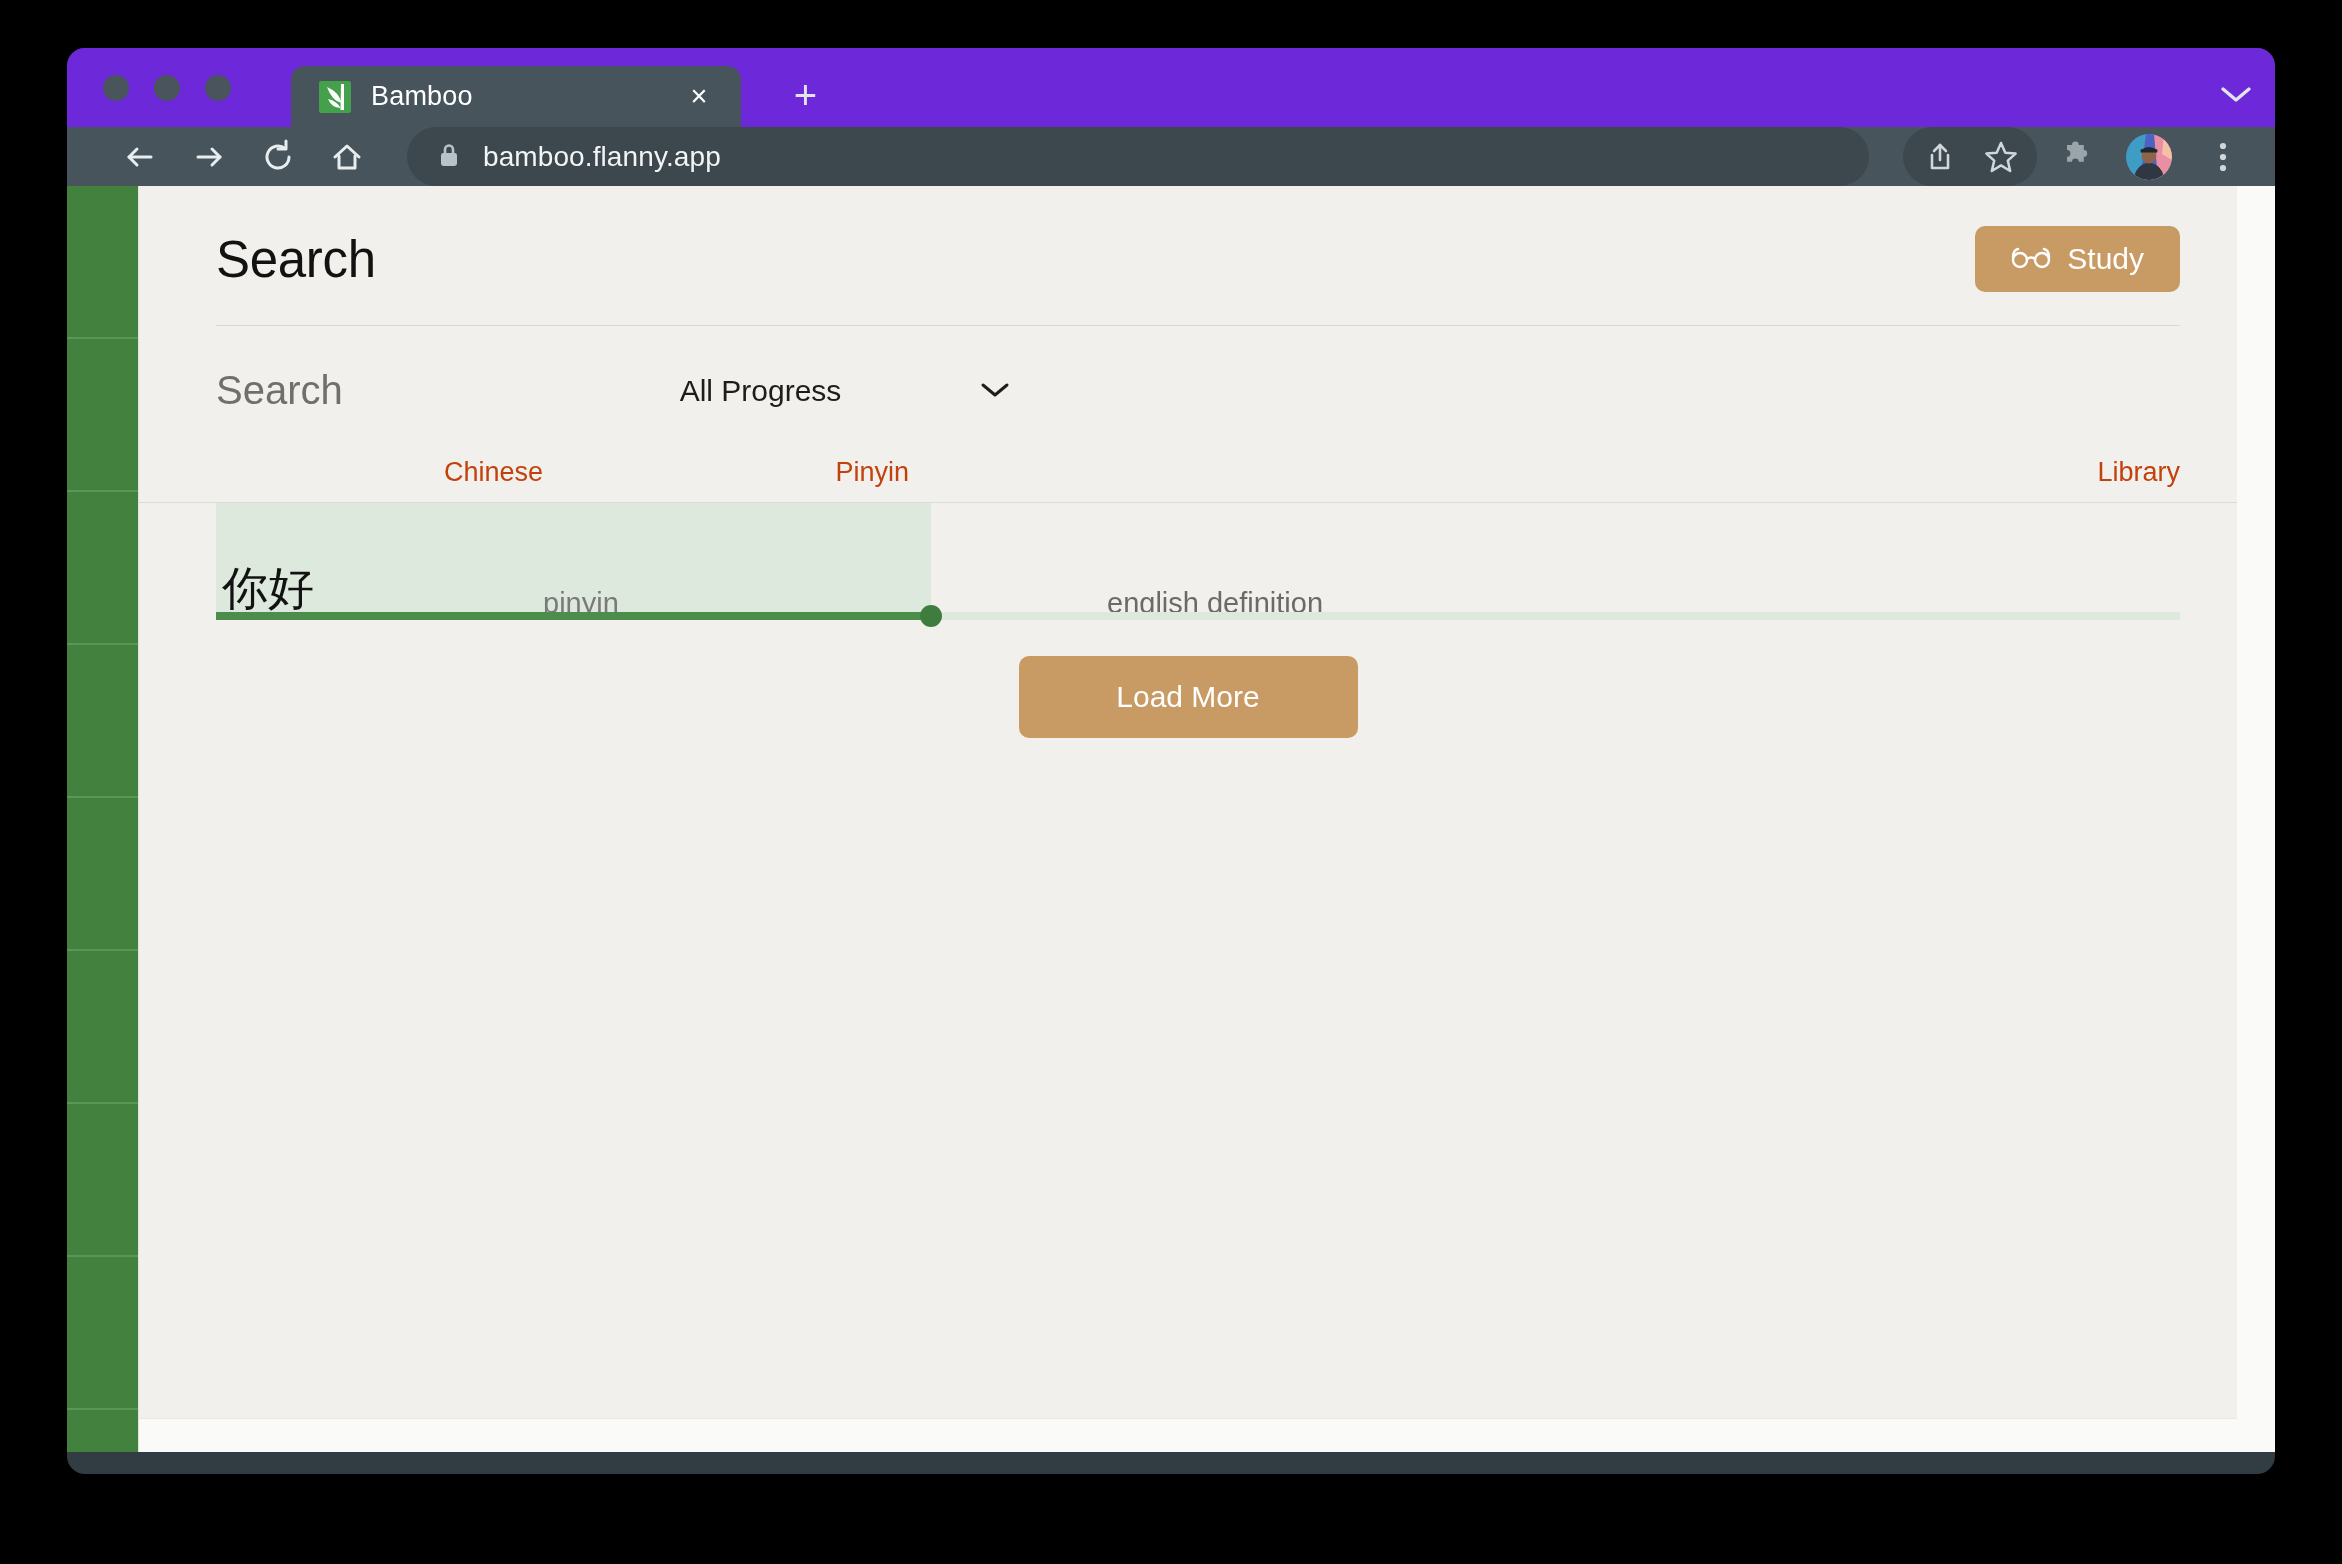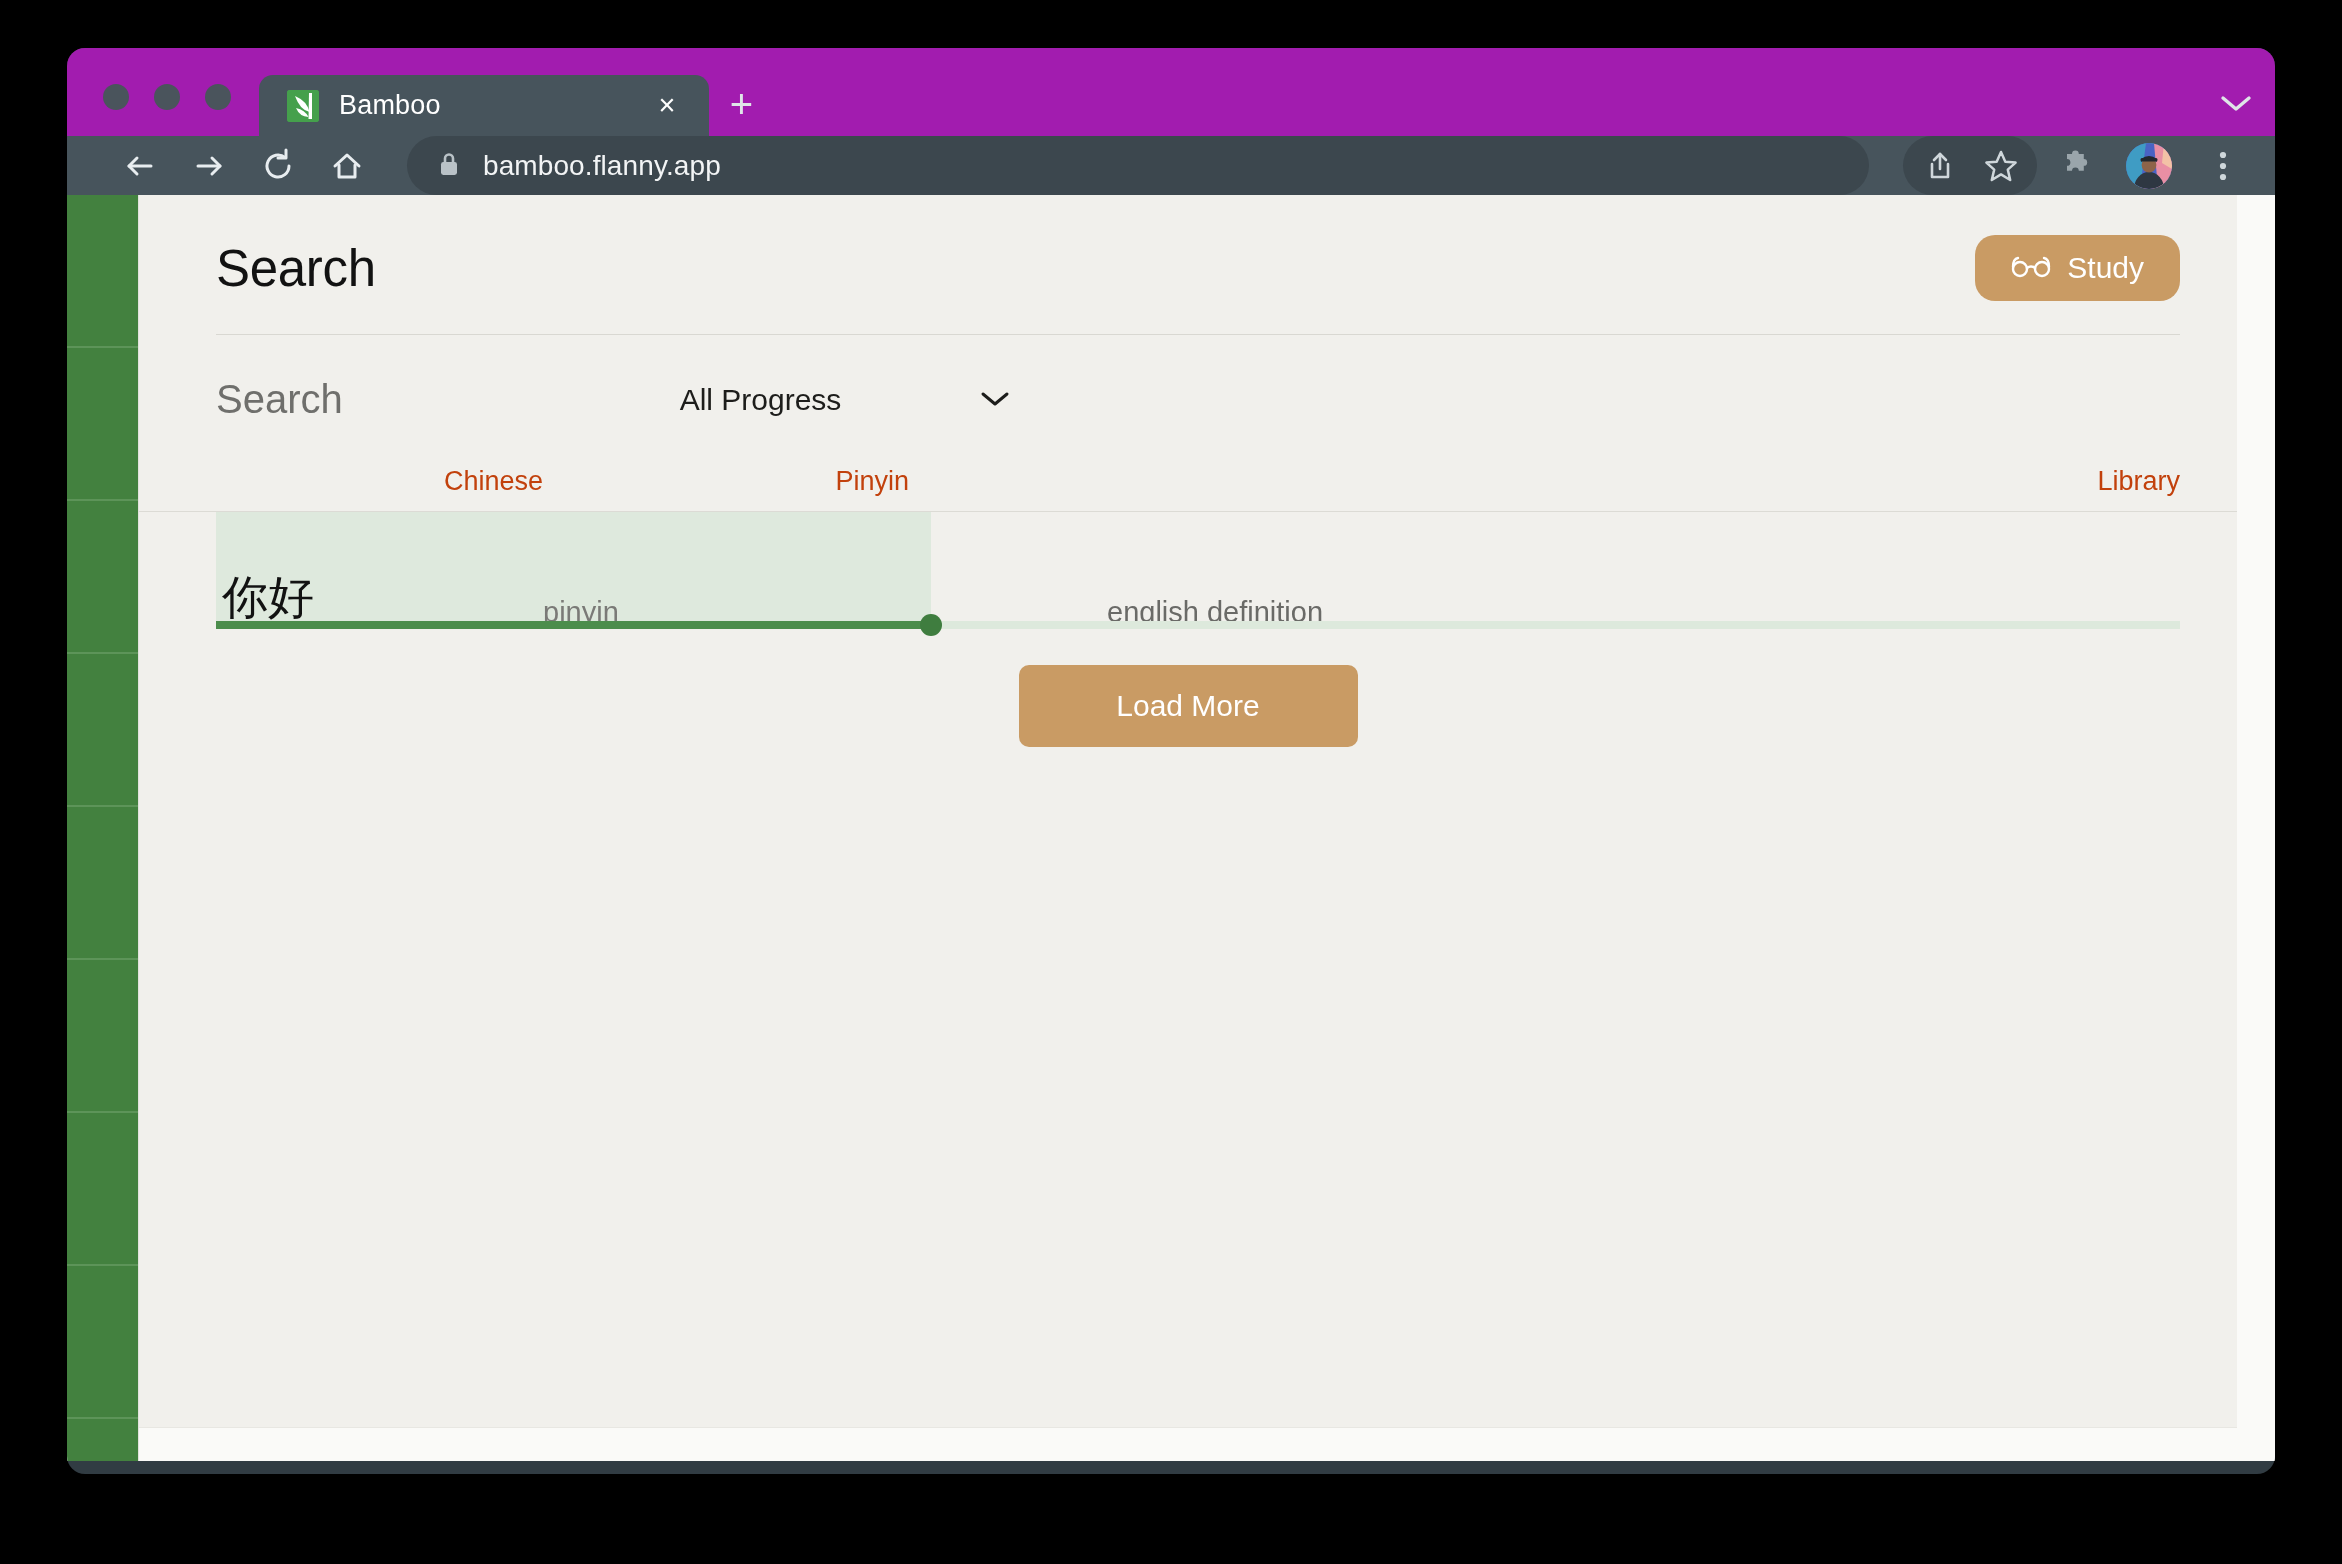--- a/index.html
+++ b/index.html
@@ -16,24 +16,25 @@
     width: 2208px; height: 1426px;
     background: #313c43;
     border-radius: 18px;
     overflow: hidden;
     box-shadow: 0 24px 89px rgba(0,0,0,0.55);
   }
 
   
   .tabstrip {
     position: relative;
-    height: 88px;
-    background: #a21caf;
+    height: 79px;
+    background: #6d28d9;
     display: flex;
     align-items: flex-end;
+    gap: 32px;
   }
   .traffic {
     display: flex; align-items: center; gap: 25px;
     padding: 0 28px 26px 36px;
   }
   .dot { width: 26px; height: 26px; border-radius: 50%; background: #4a545c; }
 
   .tab {
     position: relative;
     display: flex; align-items: center;
@@ -157,21 +158,21 @@
   .page-title {
     font-size: 51px;
     color: #121212;
     font-weight: 400;
     letter-spacing: -0.3px;
   }
   .study-btn {
     display: flex; align-items: center; gap: 16px;
     background: #c99b64;
     border: none;
-    border-radius: 20px;
+    border-radius: 10px;
     padding: 16px 36px;
     color: #ffffff;
     font-size: 30px;
     font-family: "Liberation Sans", sans-serif;
     cursor: pointer;
   }
   .divider-line {
     height: 1px; background: #d9d8d2;
     margin: 33px 57px 0 77px;
   }

